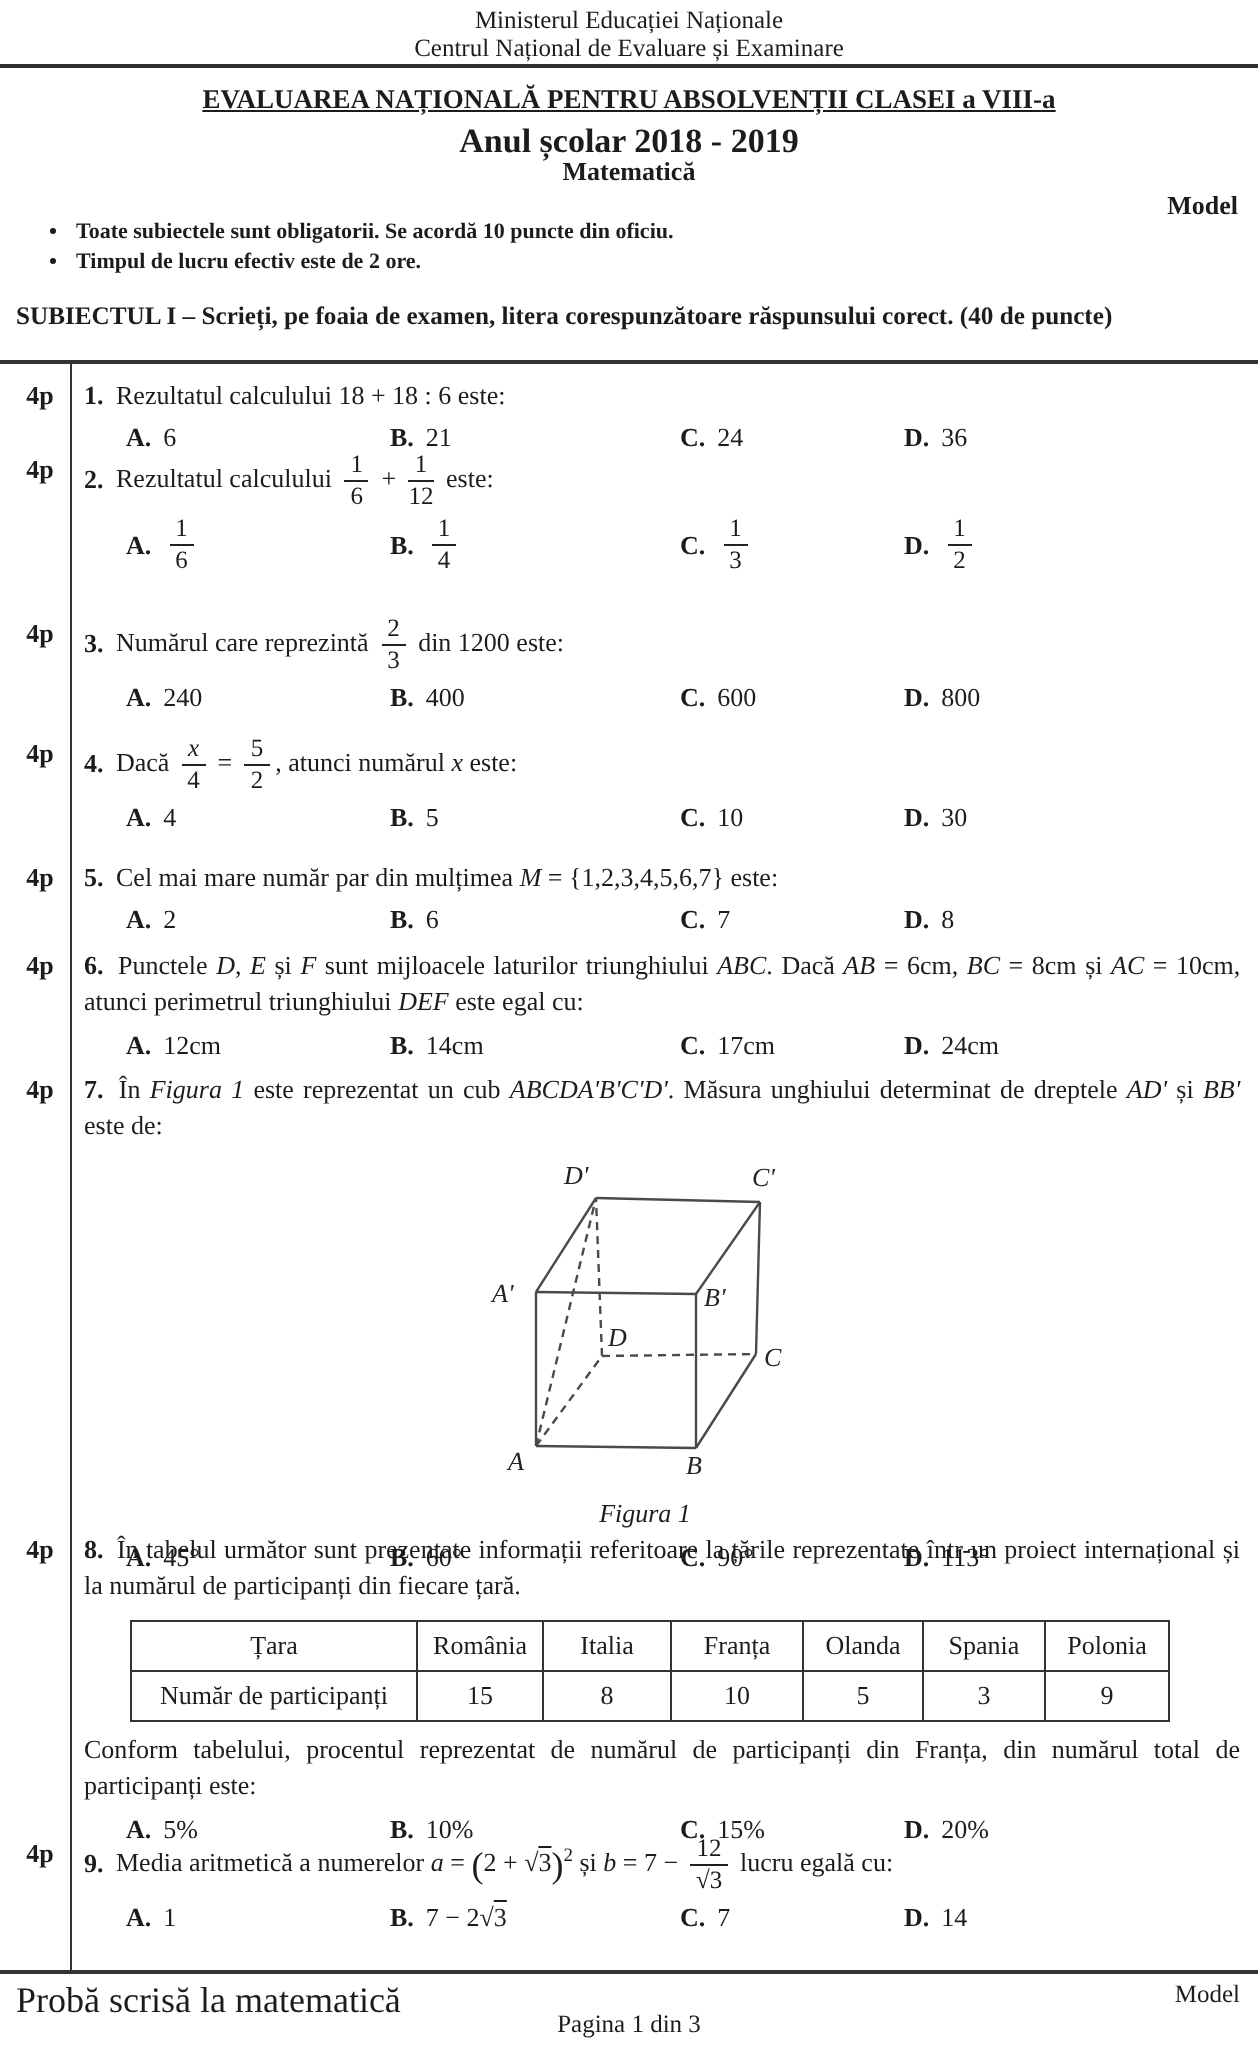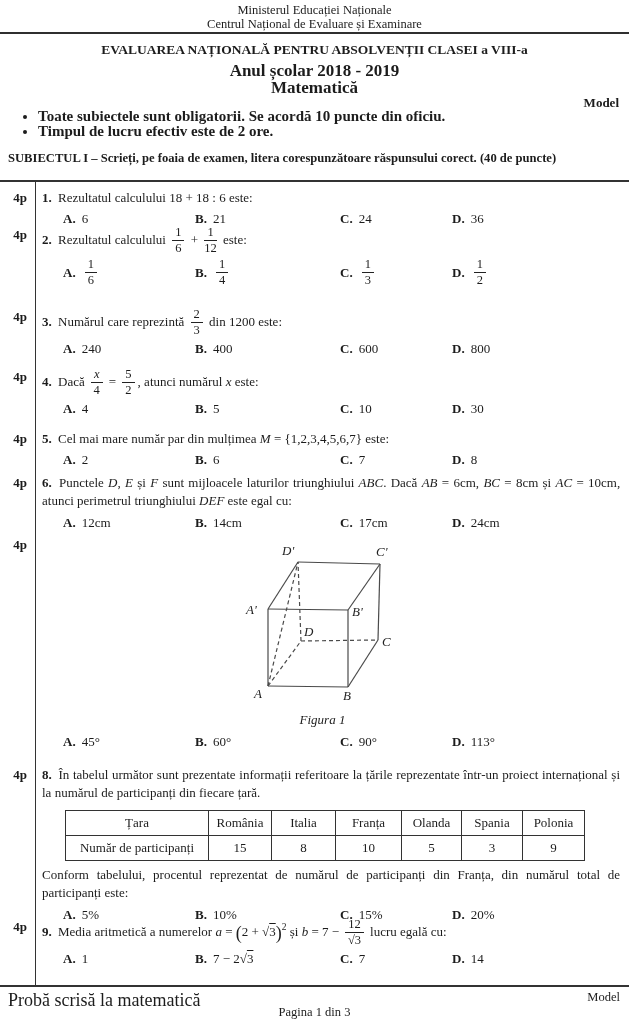--- a/index.html
+++ b/index.html
@@ -9,26 +9,26 @@
     background:#fff; color:#1c1c1c;
     font-family:"Liberation Serif","DejaVu Serif",serif;
     font-size:13px; overflow:hidden;
   }
   
   .hline { position:absolute; left:0; width:100%; text-align:center; font-size:12.5px; }
   .h1 { top:3px; }
   .h2 { top:17px; }
   .hdr-rule { position:absolute; left:0; top:32px; width:100%; border-top:2px solid #2f2f2f; }
   .tline { position:absolute; left:0; width:100%; text-align:center; font-weight:bold; }
-  .title { top:42px; font-size:13.5px; }
+  .title { top:42px; font-size:13.5px;text-decoration:underline; }
   .year  { top:61px; font-size:17px; }
-  .subj  { top:78px; font-size:17px; }
+  .subj  { top:78px; font-size:13px; }
   .model { position:absolute; top:95px; right:10px; font-weight:bold; font-size:13px; }
   .notes { position:absolute; top:109px; left:22px; right:10px; list-style:disc; padding-left:16px; }
-  .notes li { font-weight:bold; font-size:15px; line-height:15px; }
+  .notes li { font-weight:bold; font-size:11px; line-height:15px; }
   .section-title { position:absolute; top:151px; left:8px; right:9px; font-weight:bold; font-size:12.6px; }
   
   .qarea { position:absolute; top:180px; left:0; width:100%; height:805px; border-top:2px solid #333; }
   .vline { position:absolute; left:35px; top:0; height:100%; width:1px; background:#333; }
   .q { position:absolute; left:0; right:0; }
   .pts { position:absolute; left:7px; top:1px; width:26px; text-align:center; font-weight:bold; font-size:13px; }
   .qbody { margin:0 9px 0 42px; font-size:13px; line-height:1.42; }
   .stmt { text-align:justify; }
   .qno { margin-right:3px; }
   
@@ -279,20 +279,30 @@
               <b>D.</b>
               <span>24cm</span>
             </span>
         </div>
       </div>
     </div>
 
     <div class="q" style="top:354px">
       <span class="pts">4p</span>
       <div class="qbody">
+        <p class="stmt"><b class="qno">7.</b>
+          <span>În</span>
+          <i>Figura 1</i>
+          <span>este reprezentat un cub</span>
+          <i>ABCDA'B'C'D'</i><span>.</span>
+          <span>Măsura unghiului determinat de dreptele</span>
+          <i>AD'</i>
+          <span>și</span>
+          <i>BB'</i>
+          <span>este de:</span></p>
         <div class="figwrap">
           <svg width="165" height="166" viewBox="0 0 165 166">
 
             <line class="cube-line cube-dash" x1="28" y1="146" x2="61" y2="101"></line>
             <line class="cube-line cube-dash" x1="61" y1="101" x2="138" y2="100"></line>
             <line class="cube-line cube-dash" x1="61" y1="101" x2="58" y2="22"></line>
             <line class="cube-line cube-dash" x1="28" y1="146" x2="58" y2="22"></line>
 
             <line class="cube-line" x1="28" y1="146" x2="108" y2="147"></line>
             <line class="cube-line" x1="28" y1="146" x2="28" y2="69"></line>

